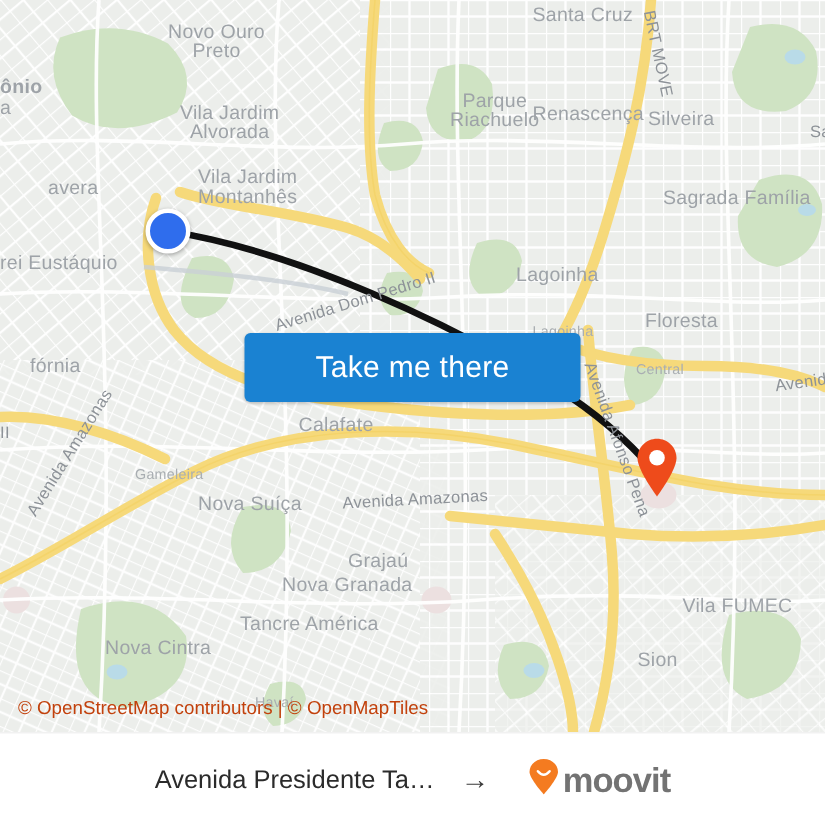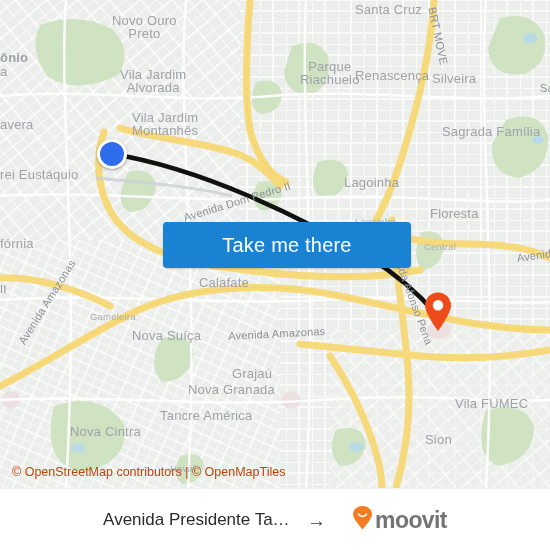--- a/index.html
+++ b/index.html
@@ -37,21 +37,21 @@
   .origin{
     position:absolute;width:24px;height:24px;border-radius:50%;
     background:#2f6ded;border:3px solid #ffffff;
     box-shadow:0 1px 3px rgba(0,0,0,.35);
   }
   .destpin{position:absolute;width:30px;height:40px;}
 
   
   .cta{
     position:absolute;
-    left:163px;top:222px;width:248px;height:46px;
+    left:163px;top:222px;width:224px;height:46px;
     background:#1a82d2;
     border-radius:4px;
     border:none;
     color:#ffffff;
     font-size:20px;
     font-family:"Liberation Sans","DejaVu Sans",sans-serif;
     letter-spacing:.2px;
     cursor:pointer;
     box-shadow:0 1px 2px rgba(0,0,0,.18);
   }
@@ -187,23 +187,23 @@
 
     <div id="place-labels">
         <div class="lbl place two" style="left: 112px; top: 14px;">Novo Ouro
 Preto</div>
         <div class="lbl place two" style="left: 120px; top: 68px;">Vila Jardim
 Alvorada</div>
         <div class="lbl place two" style="left: 132px; top: 111px;">Vila Jardim
 Montanhês</div>
         <div class="lbl place" style="left: 0px; top: 50px; font-weight: bold;">ônio</div>
         <div class="lbl place" style="left: 0px; top: 64px;">a</div>
-        <div class="lbl place" style="left: 0px; top: 117px;">avera</div>
+        <div class="lbl place" style="left: 0px; top: 117px; padding-left: 32px;">avera</div>
         <div class="lbl place" style="left: 0px; top: 167px;">rei Eustáquio</div>
-        <div class="lbl place" style="left: 0px; top: 236px;">fórnia</div>
+        <div class="lbl place" style="left: 0px; top: 236px; padding-left: 20px;">fórnia</div>
         <div class="lbl place" style="left: 355px; top: 2px;">Santa Cruz</div>
         <div class="lbl place two" style="left: 300px; top: 60px;">Parque
 Riachuelo</div>
         <div class="lbl place" style="left: 355px; top: 68px;">Renascença</div>
         <div class="lbl place" style="left: 432px; top: 71px;">Silveira</div>
         <div class="lbl place" style="left: 442px; top: 124px;">Sagrada Família</div>
         <div class="lbl place" style="left: 344px; top: 175px;">Lagoinha</div>
         <div class="lbl place sm" style="left: 355px; top: 216px;">Lagoinha</div>
         <div class="lbl place" style="left: 430px; top: 206px;">Floresta</div>
         <div class="lbl place sm" style="left: 424px; top: 241px;">Central</div>

